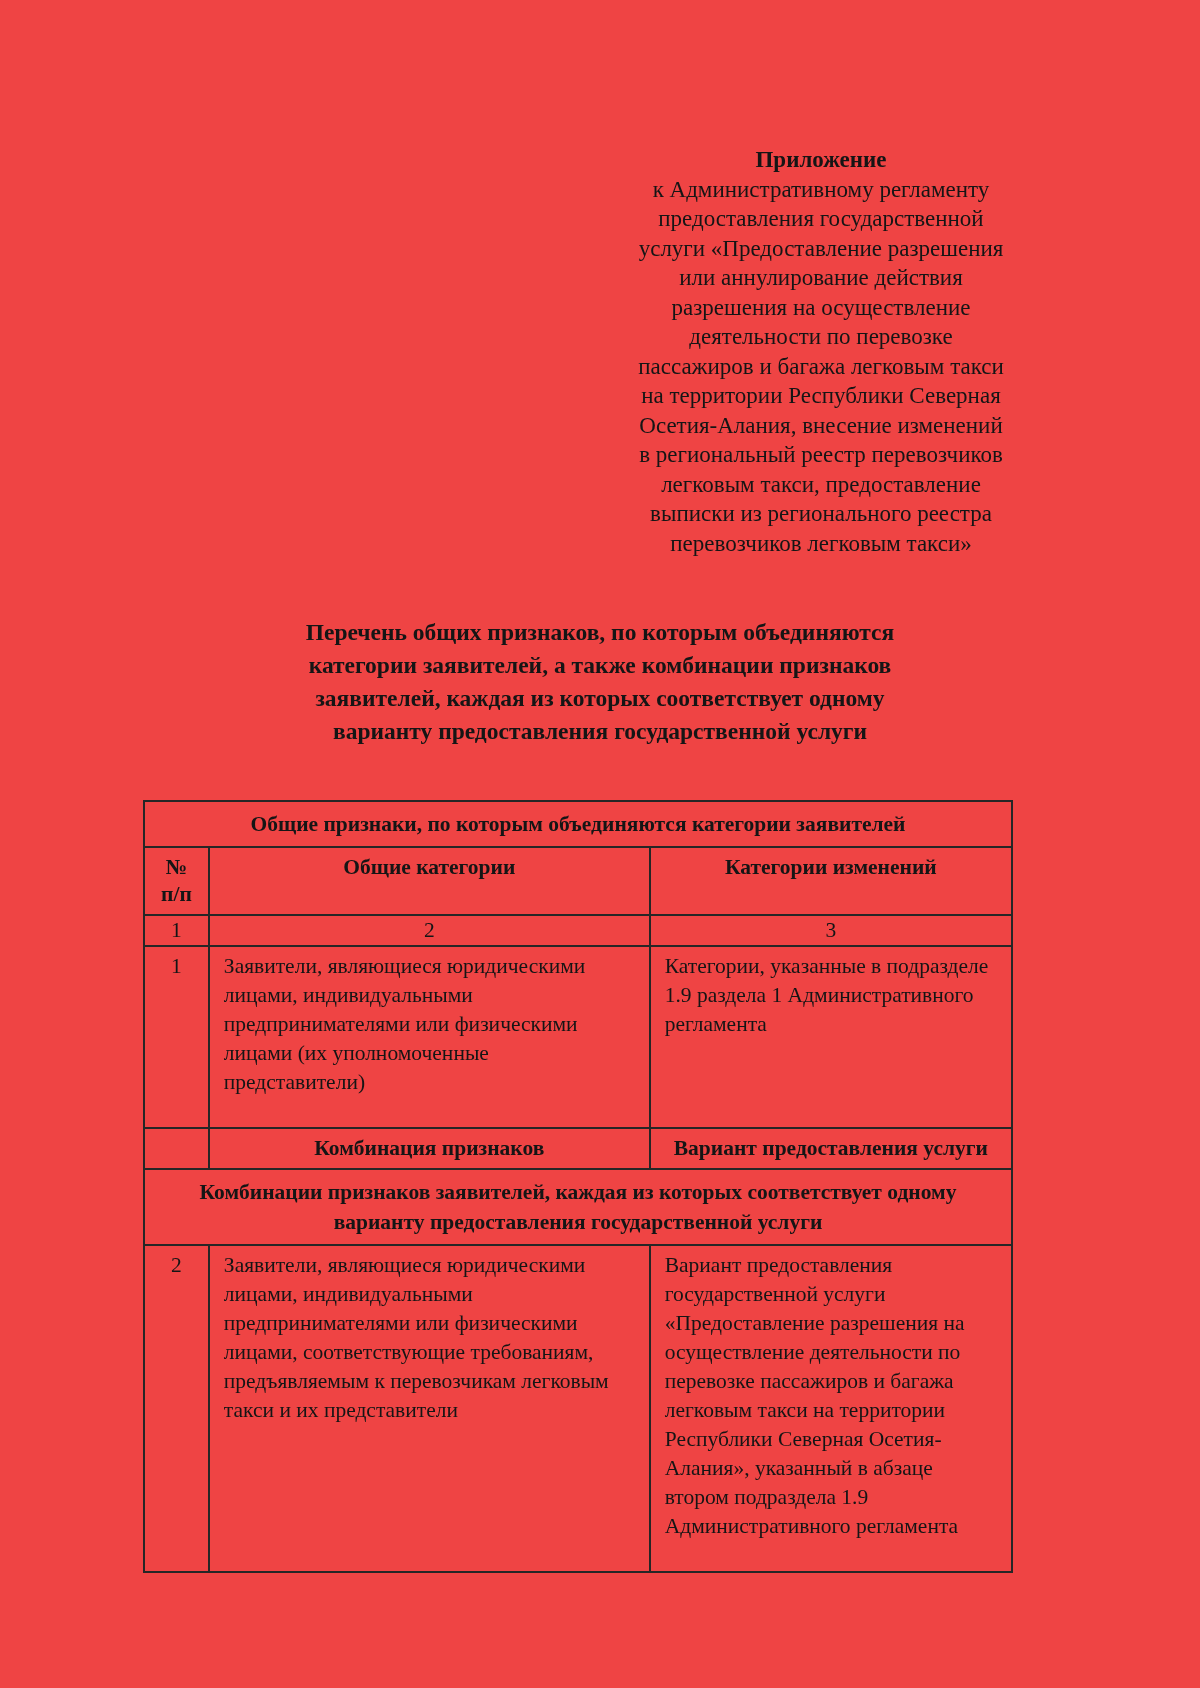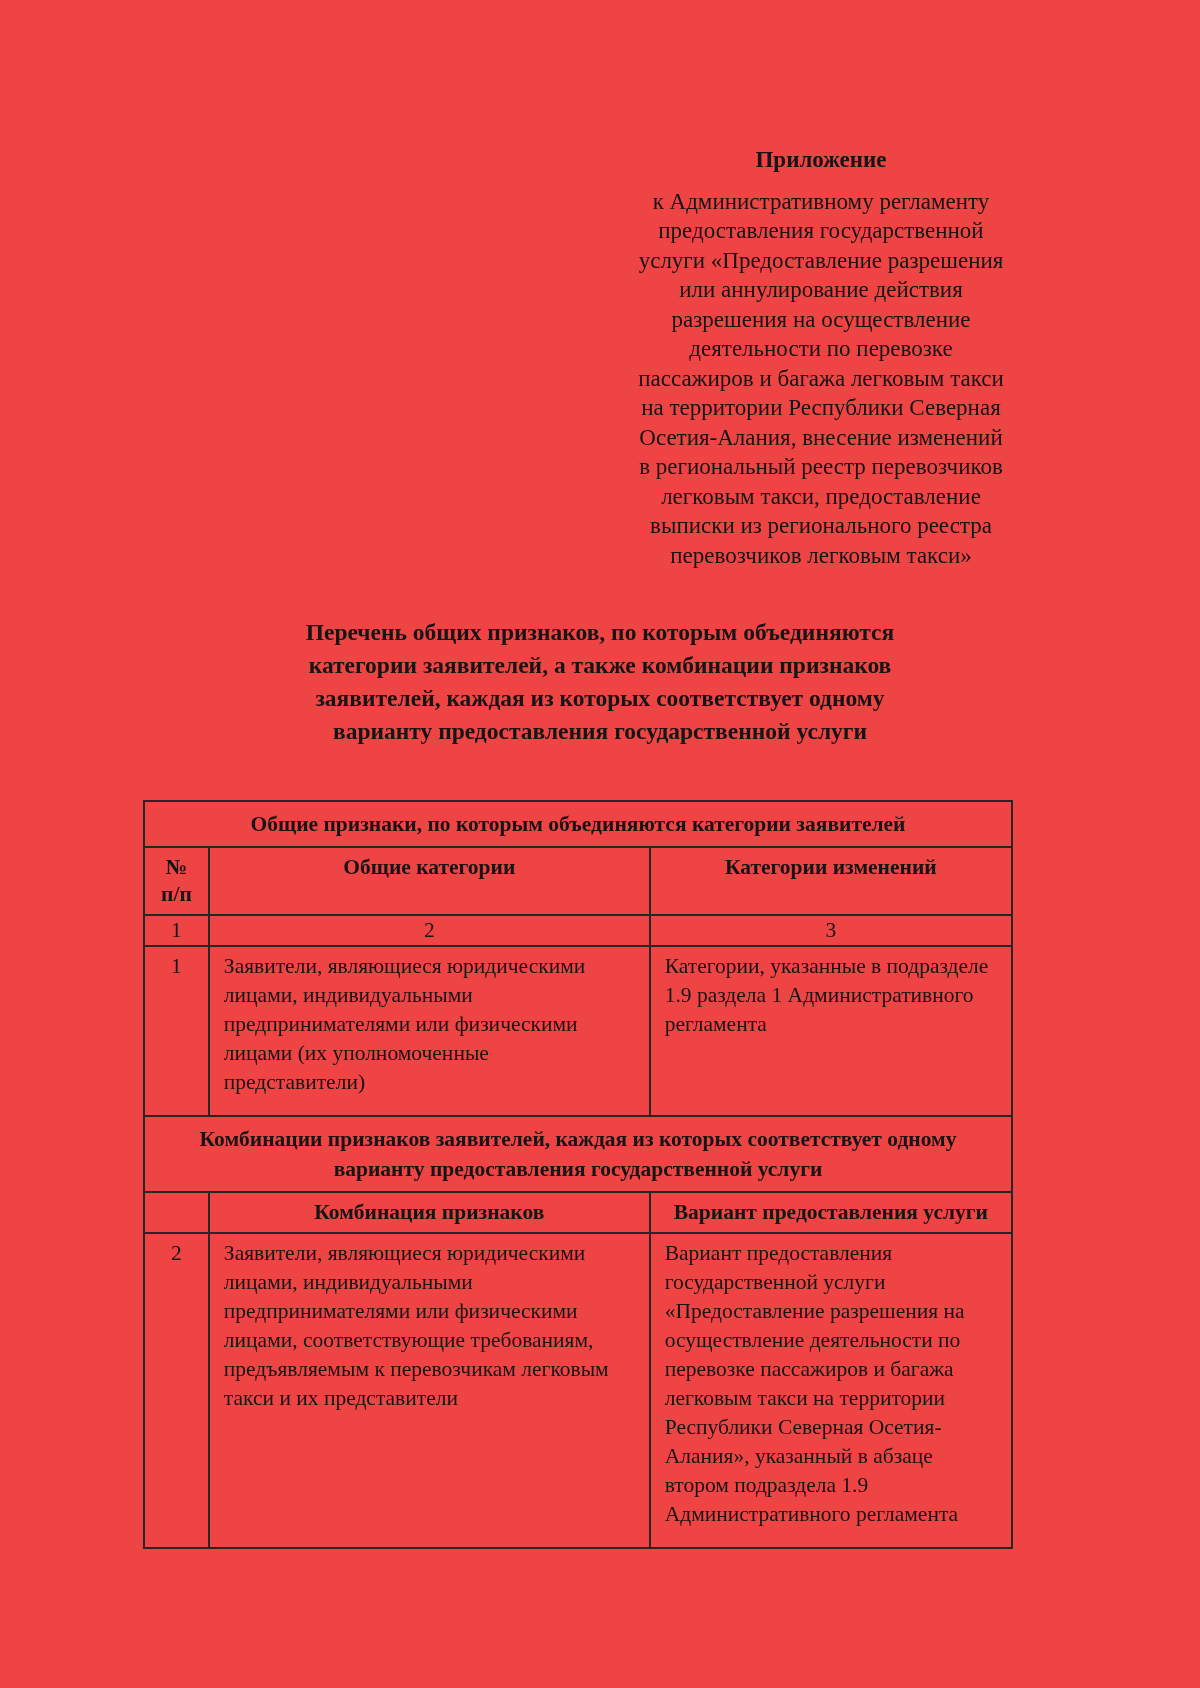--- a/index.html
+++ b/index.html
@@ -18,21 +18,21 @@
 
   
   .appendix {
     position: absolute;
     top: 145px; left: 603px; width: 436px;
     text-align: center;
     font-size: 23px;
     line-height: 29.5px;
   }
   .appendix-title { font-weight: bold; }
-  .appendix-text { white-space: pre-line; margin-top: 12px; }
+  .appendix-text { white-space: pre-line; }
 
   
   .main-title {
     position: absolute;
     top: 616px; left: 0; width: 1200px;
     text-align: center;
     font-weight: bold;
     font-size: 23.5px;
     line-height: 33px;
     white-space: pre-line;
@@ -66,21 +66,21 @@
     line-height: 27px;
     white-space: pre-line;
   }
   .nums-row td {
     text-align: center;
     vertical-align: middle;
     padding: 1px 4px;
     line-height: 27px;
   }
   .data-cell {
-    padding: 5px 14px 18px 14px;
+    padding: 5px 14px 30px 14px;
     line-height: 29px;
     text-align: left;
   }
   .num-cell {
     text-align: center;
     padding-top: 5px;
     line-height: 29px;
   }
 </style>
 </head>
@@ -130,27 +130,27 @@
         <td>1</td>
         <td>2</td>
         <td>3</td>
       </tr>
       <tr>
         <td class="num-cell">1</td>
         <td class="data-cell">Заявители, являющиеся юридическими лицами, индивидуальными предпринимателями или физическими лицами (их уполномоченные представители)</td>
         <td class="data-cell">Категории, указанные в подразделе 1.9 раздела 1 Административного регламента</td>
       </tr>
       <tr>
-        <td colspan="3" class="section-header">Комбинации признаков заявителей, каждая из которых соответствует одному
-варианту предоставления государственной услуги</td>
-      </tr>
-      <tr>
         <th class="col-header"></th>
         <th class="col-header">Комбинация признаков</th>
         <th class="col-header">Вариант предоставления услуги</th>
+      </tr>
+      <tr>
+        <td colspan="3" class="section-header">Комбинации признаков заявителей, каждая из которых соответствует одному
+варианту предоставления государственной услуги</td>
       </tr>
       <tr>
         <td class="num-cell">2</td>
         <td class="data-cell">Заявители, являющиеся юридическими лицами, индивидуальными предпринимателями или физическими лицами, соответствующие требованиям, предъявляемым к перевозчикам легковым такси и их представители</td>
         <td class="data-cell">Вариант предоставления государственной услуги «Предоставление разрешения на осуществление деятельности по перевозке пассажиров и багажа легковым такси на территории Республики Северная Осетия-Алания», указанный в абзаце втором подраздела 1.9 Административного регламента</td>
       </tr>
     </tbody>
   </table>
 
 </div>

